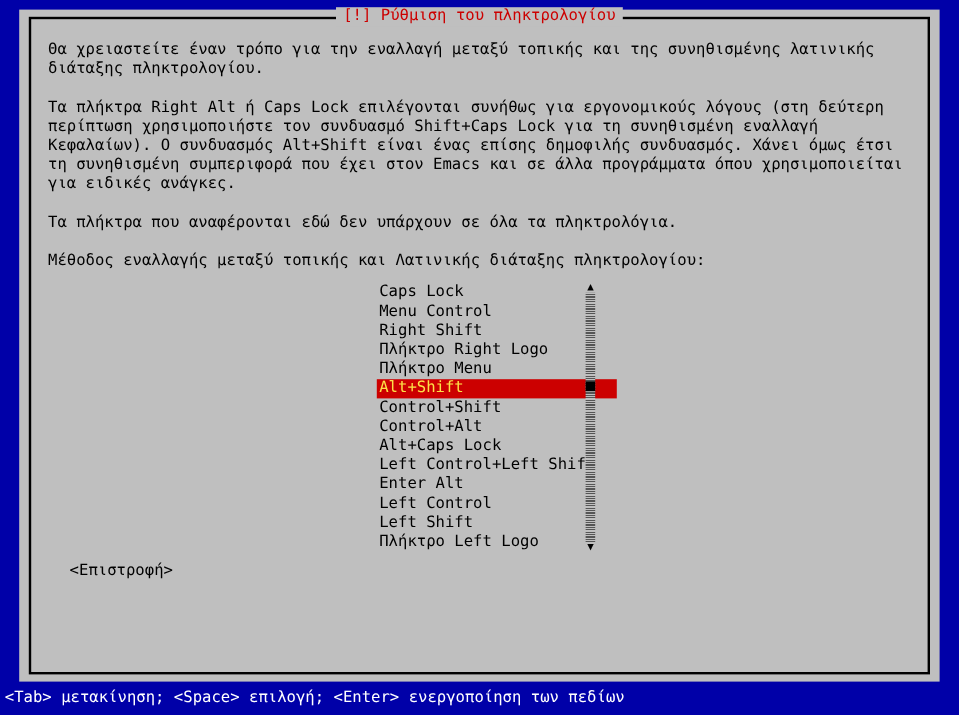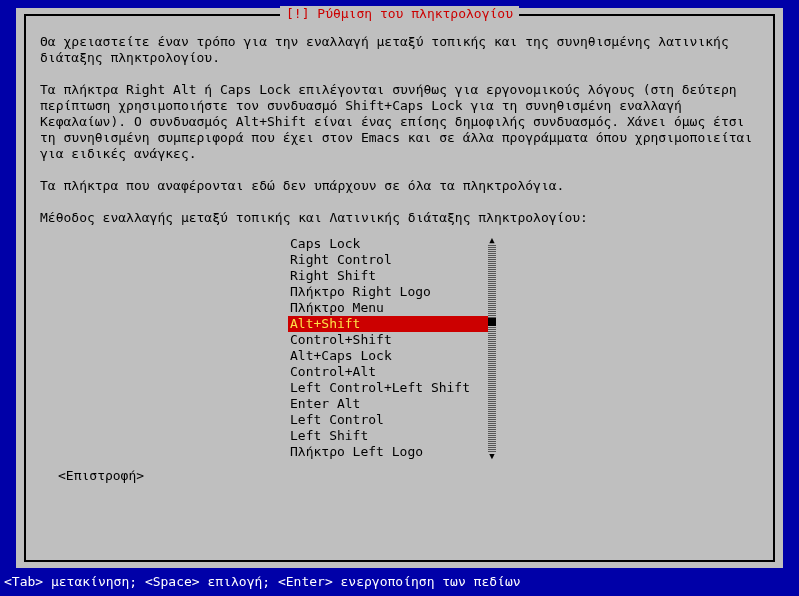--- a/index.html
+++ b/index.html
@@ -65,20 +65,21 @@
     white-space: pre-wrap;
     margin-bottom: 16px;
   }
   .listwrap {
     position: relative;
     margin-left: 248px;
     width: 220px;
   }
   .list {
     width: 200px;
+    margin-left: 26px;
   }
   .list-item {
     height: 16px;
     padding: 0 2px;
     cursor: pointer;
   }
   .selected {
     background: #cc0000;
     color: #fde047;
   }
@@ -139,28 +140,28 @@
       </div>
       <div class="content">
         <div class="para">Θα χρειαστείτε έναν τρόπο για την εναλλαγή μεταξύ τοπικής και της συνηθισμένης λατινικής διάταξης πληκτρολογίου.</div>
         <div class="para">Τα πλήκτρα Right Alt ή Caps Lock επιλέγονται συνήθως για εργονομικούς λόγους (στη δεύτερη περίπτωση χρησιμοποιήστε τον συνδυασμό Shift+Caps Lock για τη συνηθισμένη εναλλαγή Κεφαλαίων). Ο συνδυασμός Alt+Shift είναι ένας επίσης δημοφιλής συνδυασμός. Χάνει όμως έτσι τη συνηθισμένη συμπεριφορά που έχει στον Emacs και σε άλλα προγράμματα όπου χρησιμοποιείται για ειδικές ανάγκες.</div>
         <div class="para">Τα πλήκτρα που αναφέρονται εδώ δεν υπάρχουν σε όλα τα πληκτρολόγια.</div>
         <div class="para" style="margin-bottom:10px">Μέθοδος εναλλαγής μεταξύ τοπικής και Λατινικής διάταξης πληκτρολογίου:</div>
 
         <div class="listwrap">
           <div class="list" id="option-list">
               <div class="list-item">Caps Lock</div>
-              <div class="list-item">Right Control</div>
+              <div class="list-item">Menu Control</div>
               <div class="list-item">Right Shift</div>
               <div class="list-item">Πλήκτρο Right Logo</div>
               <div class="list-item">Πλήκτρο Menu</div>
               <div class="list-item selected">Alt+Shift</div>
               <div class="list-item">Control+Shift</div>
+              <div class="list-item">Control+Alt</div>
               <div class="list-item">Alt+Caps Lock</div>
-              <div class="list-item">Control+Alt</div>
               <div class="list-item">Left Control+Left Shift</div>
               <div class="list-item">Enter Alt</div>
               <div class="list-item">Left Control</div>
               <div class="list-item">Left Shift</div>
               <div class="list-item">Πλήκτρο Left Logo</div>
             </div>
           <div class="scrollbar">
             <div class="sb-arrow" style="position:absolute;top:0">▲</div>
             <div class="sb-track">
               <div class="sb-thumb"></div>

